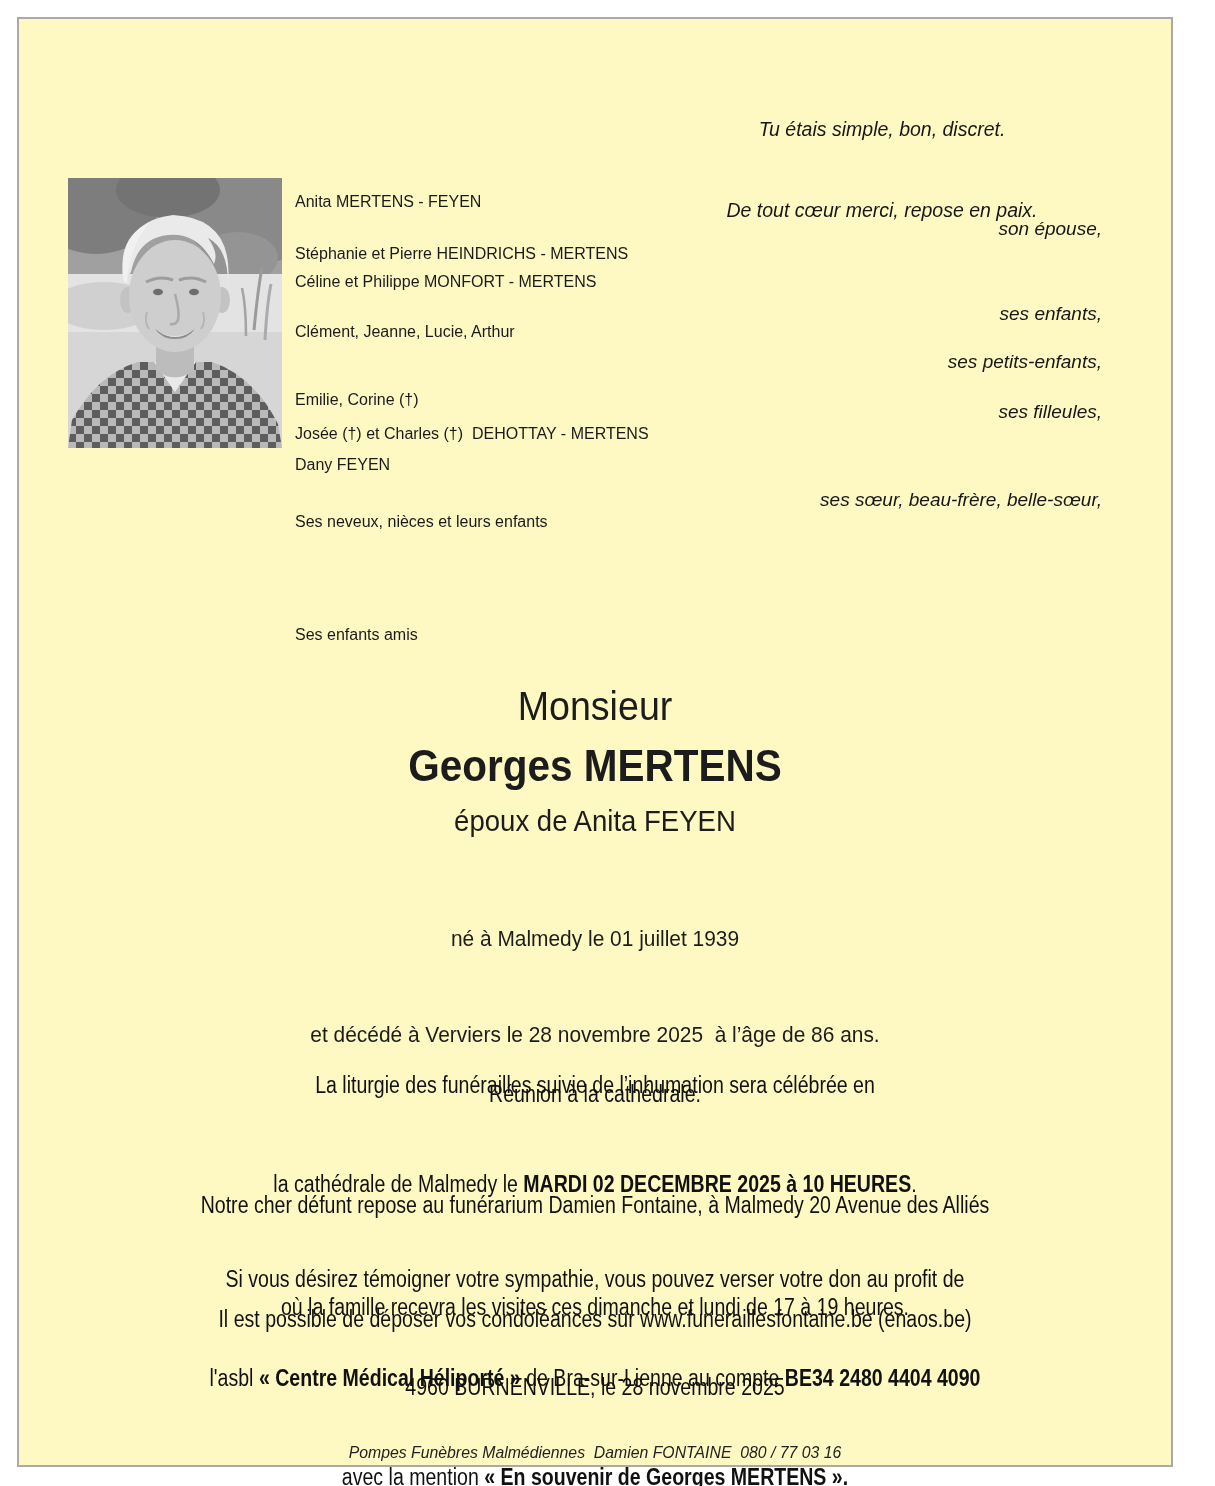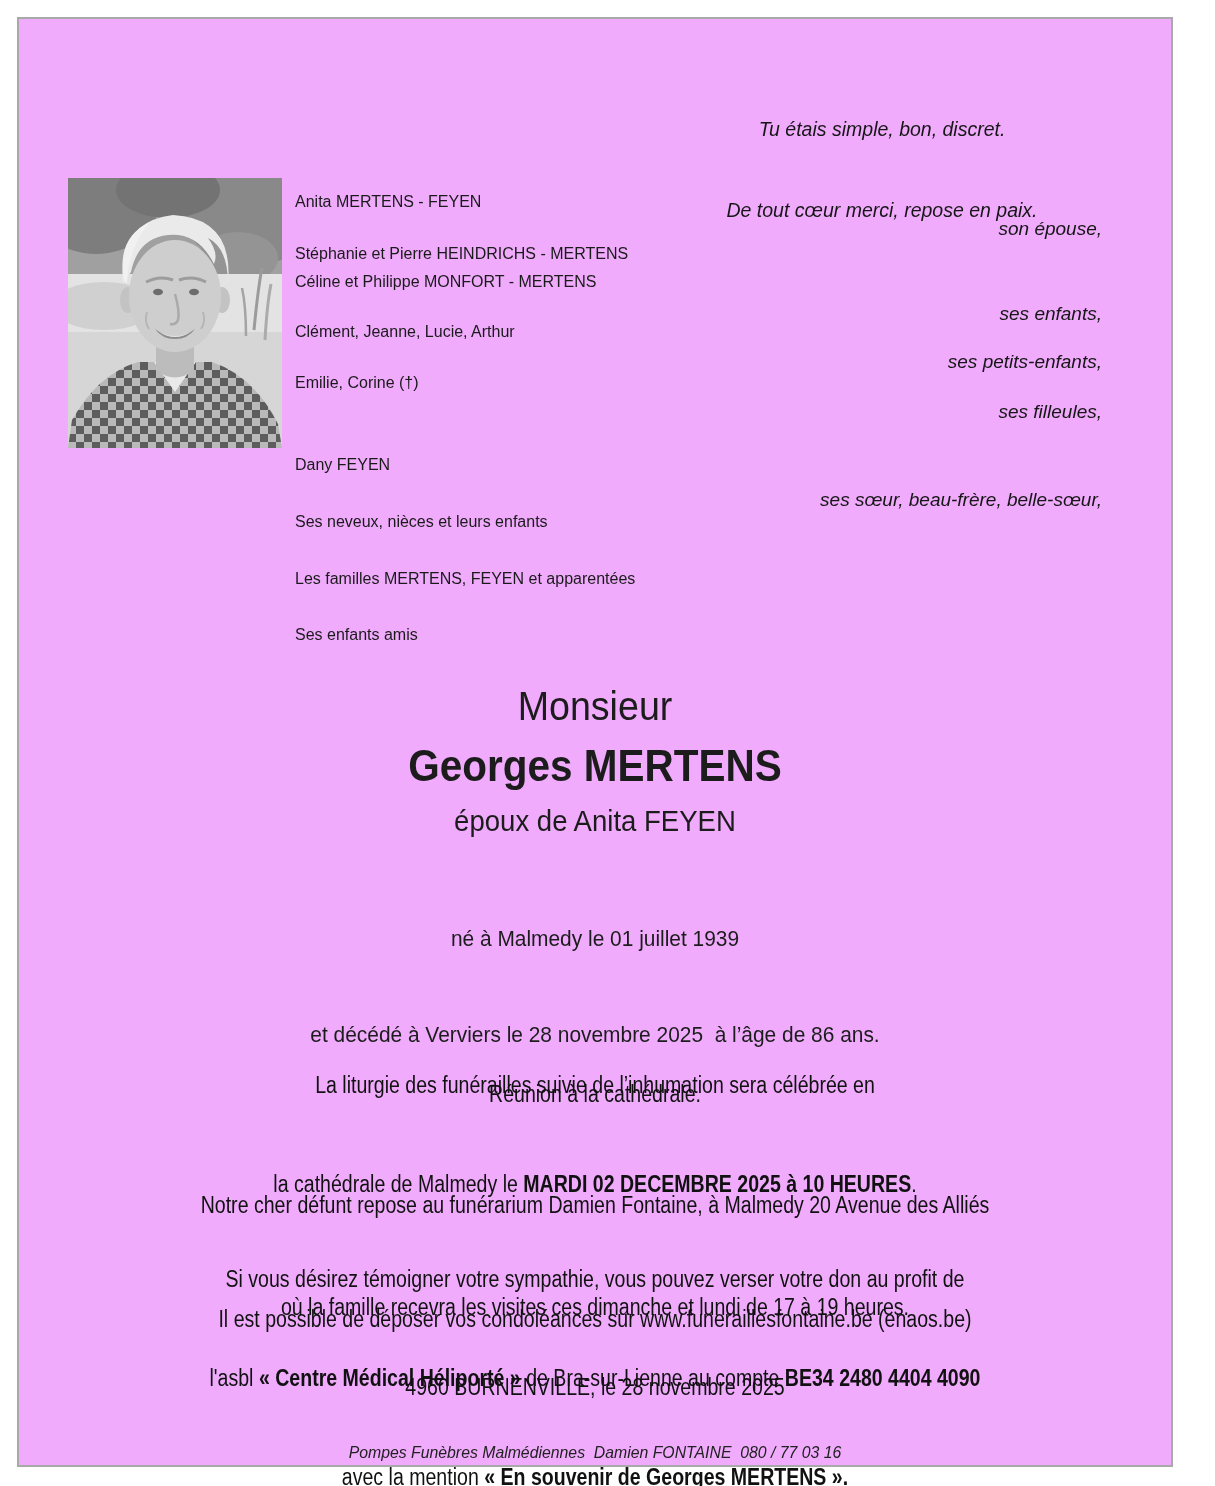--- a/index.html
+++ b/index.html
@@ -2,21 +2,21 @@
 <html><head>
 <meta charset="utf-8">
 <style>
   html,body{margin:0;padding:0;}
   body{
     width:1215px;height:1486px;position:relative;background:#ffffff;
     font-family:"Liberation Sans",sans-serif;color:#1c1c1c;overflow:hidden;
   }
   .sheet{
     position:absolute;left:17px;top:17px;width:1156px;height:1450px;
-    border:2px solid #a9a9a9;background:#f0abfc;box-sizing:border-box;
+    border:2px solid #a9a9a9;background:#fef9c3;box-sizing:border-box;
   }
   .abs{position:absolute;white-space:pre-wrap;}
   .quote{
     left:563px;top:43px;width:600px;text-align:center;
     font-style:italic;font-size:19.5px;line-height:27px;color:#161616;
   }
   .photo{left:49px;top:159px;width:214px;height:270px;}
   .rel-line{left:276px;font-size:16px;color:#1a1a1a;}
   .rel-label{right:69px;text-align:center;font-style:italic;font-size:19px;color:#161616;}
   .center{left:0;right:0;text-align:center;}
@@ -81,24 +81,24 @@
     <path d="M87,151 q20,15 40,0 q-7,10 -20,10 q-13,0 -20,-10 Z" fill="#8d8d8d"></path>
     <path d="M90,153 q17,10 34,0 q-8,6 -17,6 q-9,0 -17,-6 Z" fill="#e4e4e4"></path>
     <path d="M79,134 q-3,10 2,17" stroke="#b6b6b6" stroke-width="2" fill="none"></path>
     <path d="M135,134 q3,10 -2,17" stroke="#b6b6b6" stroke-width="2" fill="none"></path>
   </svg>
 
   <div class="abs rel-line" style="top:174px">Anita MERTENS - FEYEN</div>
   <div class="abs rel-line" style="top:254px">Céline et Philippe MONFORT - MERTENS</div>
   <div class="abs rel-line" style="top:226px">Stéphanie et Pierre HEINDRICHS - MERTENS</div>
   <div class="abs rel-line" style="top:304px">Clément, Jeanne, Lucie, Arthur</div>
-  <div class="abs rel-line" style="top:355px">Emilie, Corine (†)</div>
+  <div class="abs rel-line" style="top:372px">Emilie, Corine (†)</div>
+  <div class="abs rel-line" style="top:406px">Josée (†) et Charles (†)  DEHOTTAY - MERTENS</div>
   <div class="abs rel-line" style="top:437px">Dany FEYEN</div>
   <div class="abs rel-line" style="top:494px">Ses neveux, nièces et leurs enfants</div>
-  <div class="abs rel-line" style="top:551px">Les familles MERTENS, FEYEN et apparentées</div>
   <div class="abs rel-line" style="top:607px">Ses enfants amis</div>
 
   <div class="abs rel-label" style="top:199px">son épouse,</div>
   <div class="abs rel-label" style="top:284px">ses enfants,</div>
   <div class="abs rel-label" style="top:332px">ses petits-enfants,</div>
   <div class="abs rel-label" style="top:382px">ses filleules,</div>
   <div class="abs rel-label" style="top:470px">ses sœur, beau-frère, belle-sœur,</div>
 
   <div class="abs center honorific">Monsieur</div>
   <div class="abs center dname">Georges MERTENS</div>

